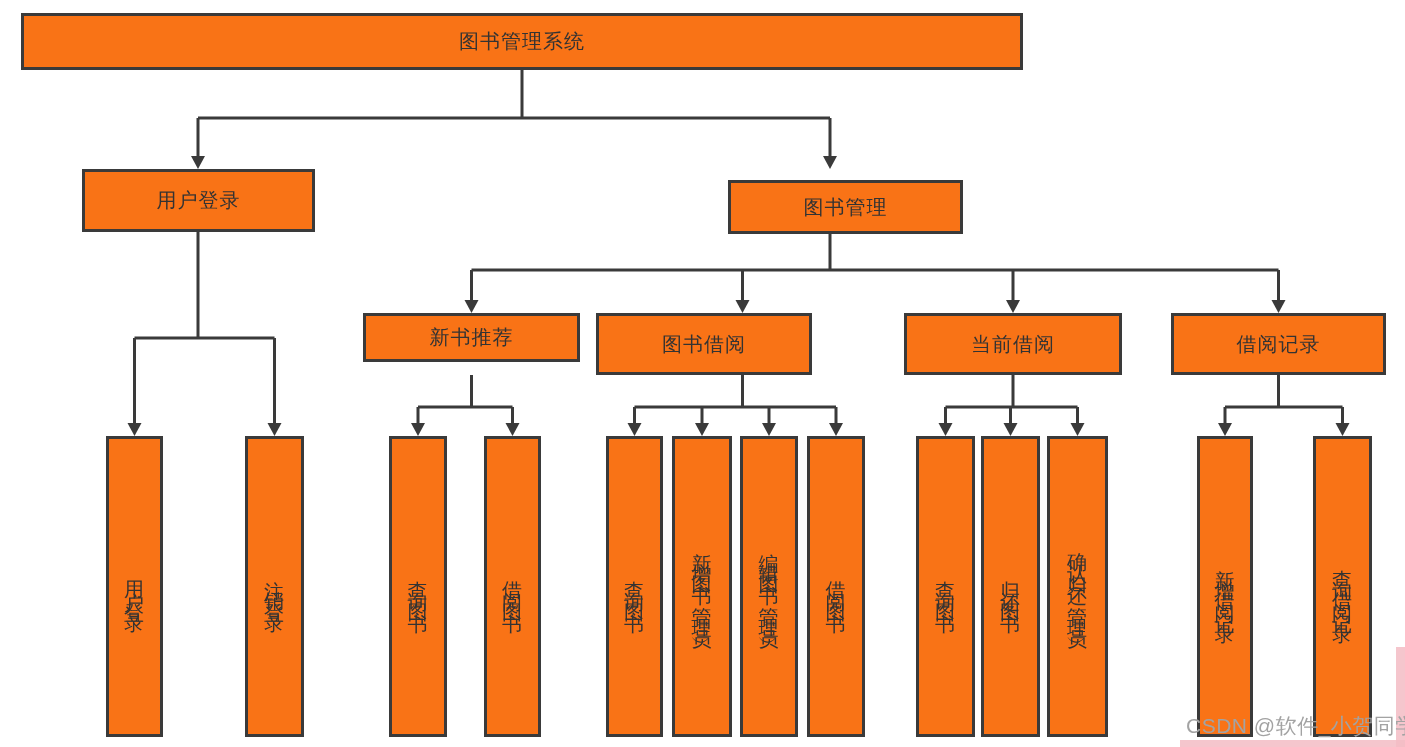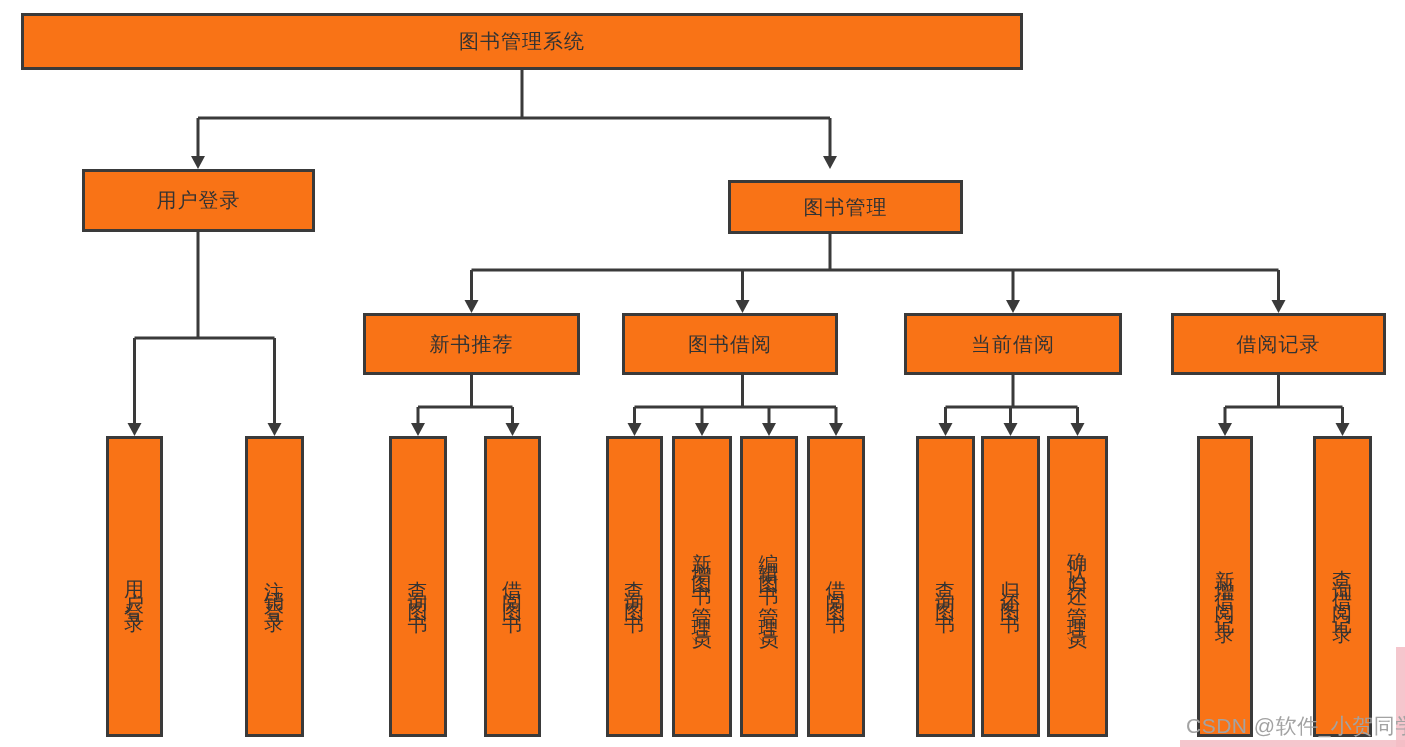--- a/index.html
+++ b/index.html
@@ -29,22 +29,22 @@
     text-orientation: mixed;
     letter-spacing:11px;
     line-height:1;
     font-size:20px;
     color:#333333;
   }
   
   .n-root   { left:21px;   top:13px;  width:1002px; height:57px; }
   .n-login  { left:82px;   top:169px; width:233px;  height:63px; }
   .n-mgmt   { left:712px;  top:180px; width:235px;  height:54px;margin-left:16px; }
-  .n-newb   { left:363px;  top:313px; width:217px;  height:62px; }
-  .n-bborw  { left:622px;  top:313px; width:216px;  height:62px; }
+  .n-newb   { left:363px;  top:313px; width:217px;  height:49px; }
+  .n-bborw  { left:596px;  top:313px; width:216px;  height:62px; }
   .n-cborw  { left:904px;  top:313px; width:218px;  height:62px; }
   .n-brec   { left:1171px; top:313px; width:215px;  height:62px; }
   .leaf { top:436px; height:301px; }
   .l-a { left:106px;  width:57px; }
   .l-b { left:245px;  width:59px; }
   .l-c { left:389px;  width:58px; }
   .l-d { left:484px;  width:57px; }
   .l-e { left:606px;  width:57px; }
   .l-f { left:672px;  width:60px; }
   .l-g { left:740px;  width:58px; }

